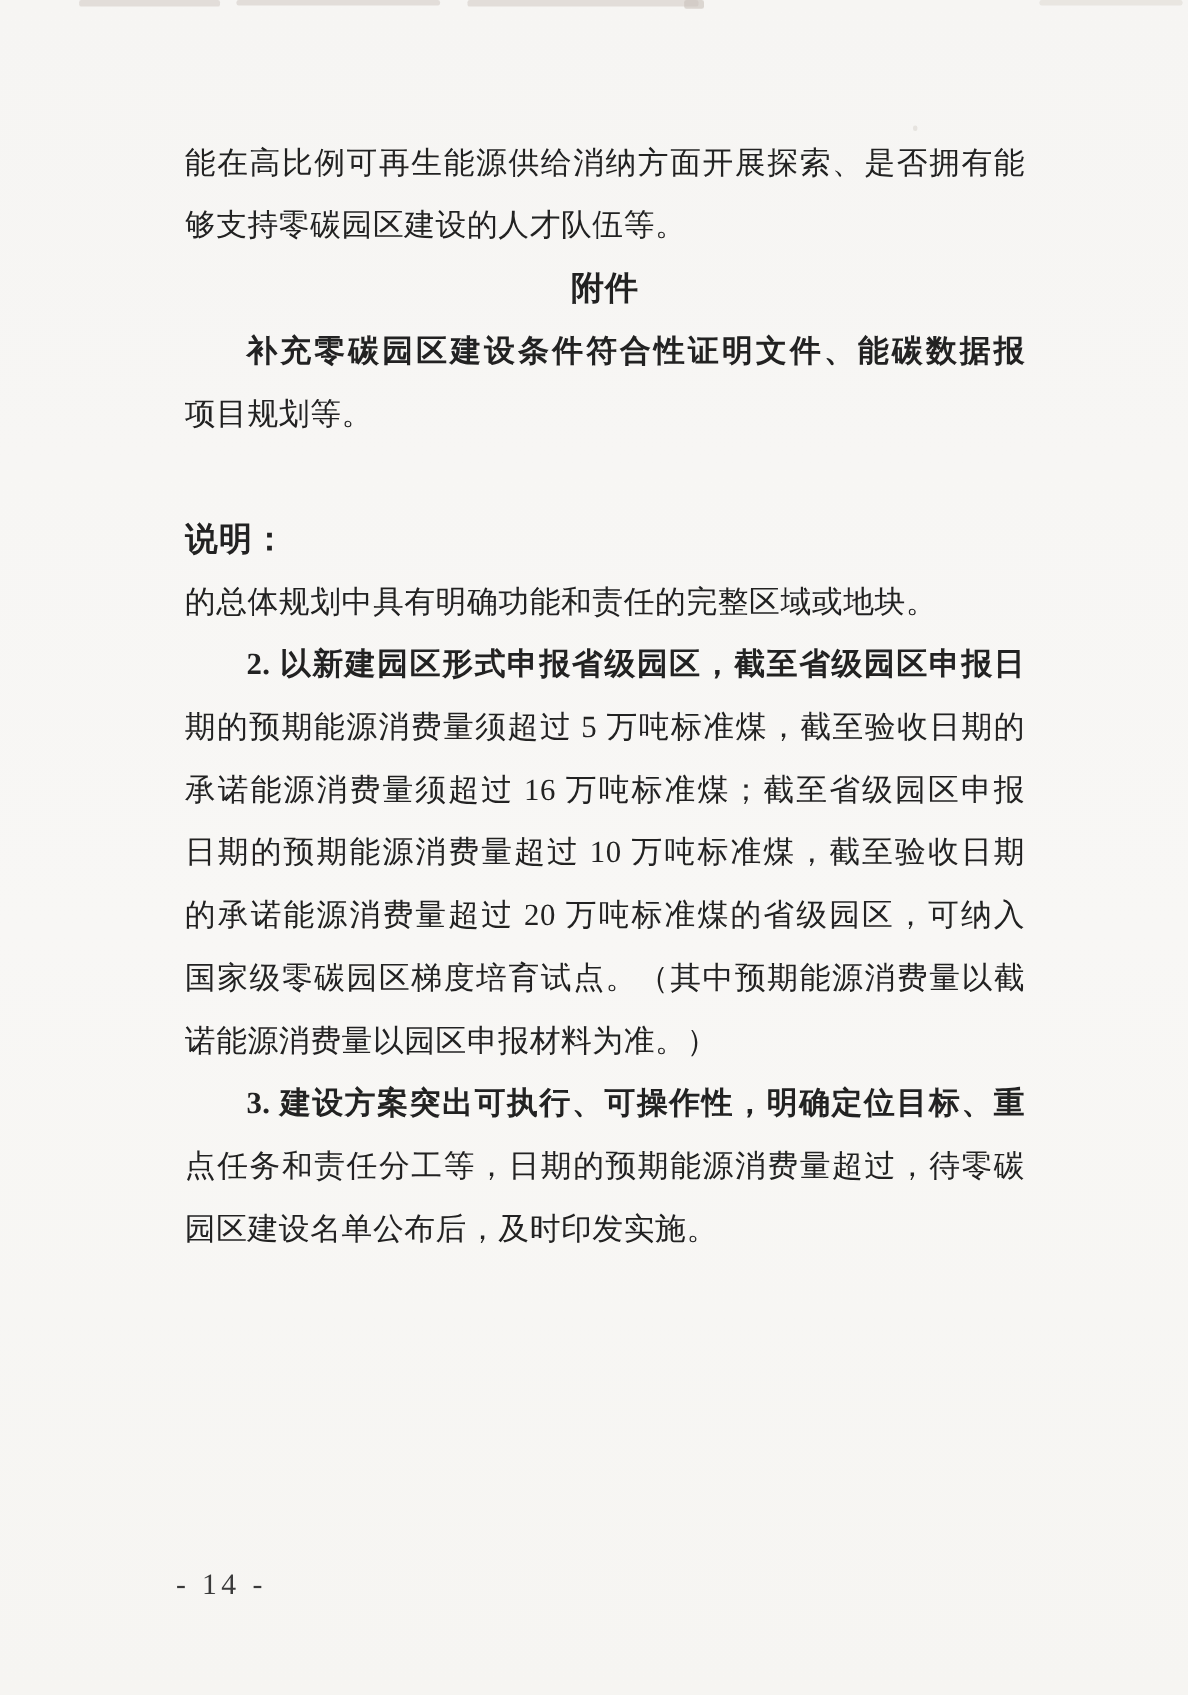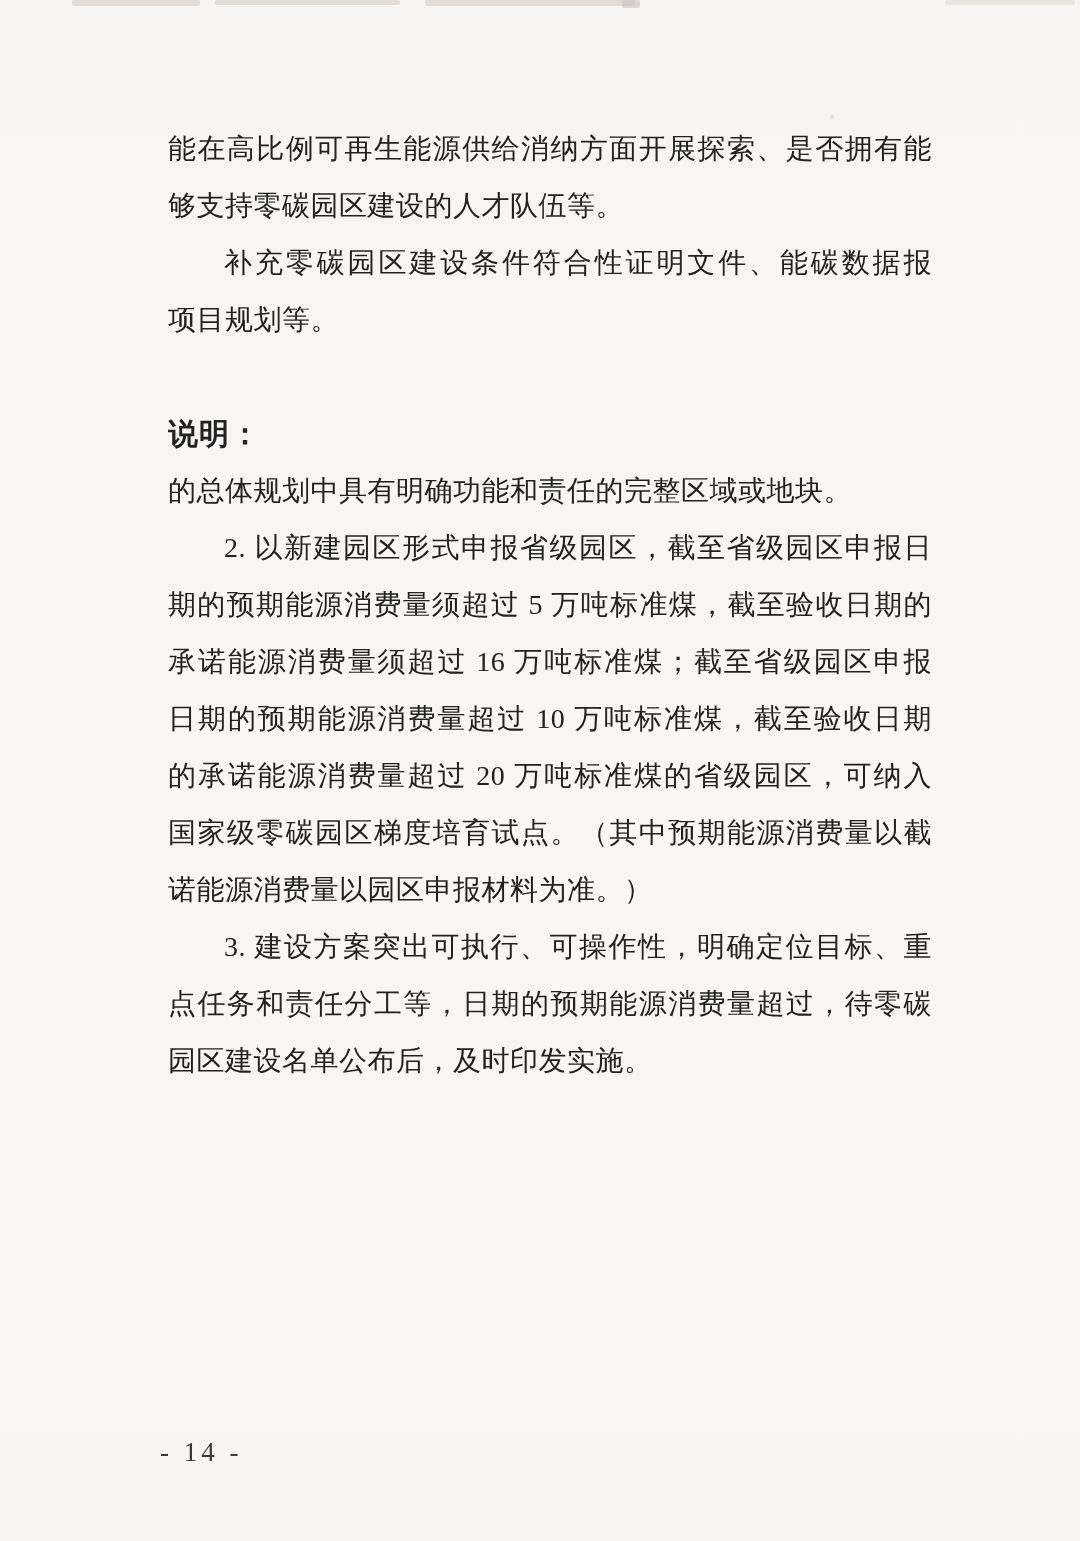--- a/index.html
+++ b/index.html
@@ -42,20 +42,21 @@
     text-align: justify;
     text-align-last: justify;
     text-justify: inter-character;
   }
   .ln.end {
     text-align: right;
     text-align-last: left;
   }
   .ln.indent {
     text-indent: 2em;
+    font-weight: bold;
   }
   .ln.h-center {
     text-align: center;
     text-align-last: center;
     font-family: "Liberation Sans", "DejaVu Sans", sans-serif;
     font-weight: bold;
     font-size: 30px;
     letter-spacing: 1px;
   }
   .ln.h-left {
@@ -69,40 +70,40 @@
   .spacer {
     height: 57px;
   }
   .page-number {
     position: absolute;
     left: 160px;
     top: 1425px;
     font-size: 27px;
     letter-spacing: 4px;
     color: #3a3a3a;
-    margin-top: 12px;
   }
 </style>
 </head>
 <body>
 
 <div class="page">
 
   <div class="artifact" style="left:72px;  top:0; width:128px; height:6px;"></div>
   <div class="artifact" style="left:215px; top:0; width:185px; height:5px;"></div>
   <div class="artifact" style="left:425px; top:0; width:210px; height:6px;"></div>
   <div class="artifact" style="left:622px; top:0; width:18px;  height:8px; opacity:0.6;"></div>
   <div class="artifact" style="left:945px; top:0; width:130px; height:5px; opacity:0.3;"></div>
   <div class="artifact" style="left:830px; top:114px; width:4px; height:5px; opacity:0.35;"></div>
 
   <div class="doc">
 
     <div class="ln">能在高比例可再生能源供给消纳方面开展探索、是否拥有能</div>
     <div class="ln end">够支持零碳园区建设的人才队伍等。</div>
 
+    <div class="ln h-center">附件</div>
 
     <div class="ln indent">补充零碳园区建设条件符合性证明文件、能碳数据报</div>
     <div class="ln end">项目规划等。</div>
 
     <div class="spacer"></div>
 
     <div class="ln h-left">说明：</div>
 
     <div class="ln end">的总体规划中具有明确功能和责任的完整区域或地块。</div>
 

